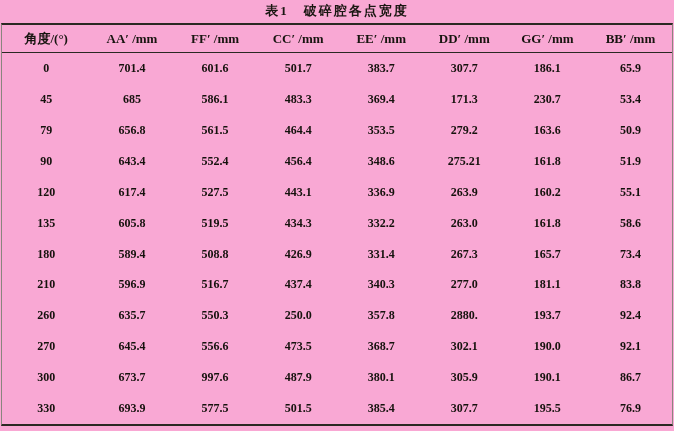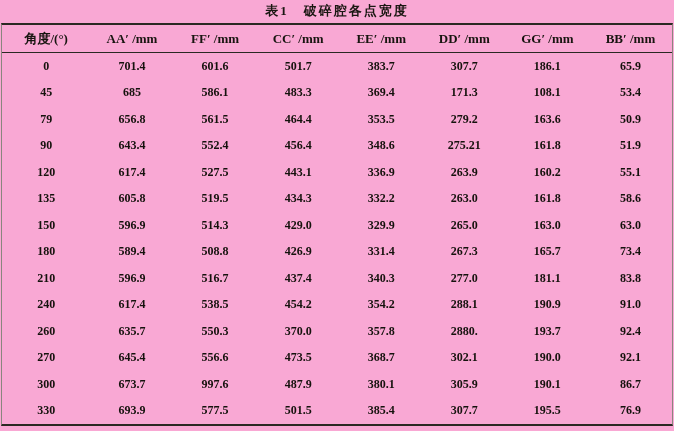--- a/index.html
+++ b/index.html
@@ -109,21 +109,21 @@
             <td>186.1</td>
             <td>65.9</td>
           </tr>
           <tr>
             <td>45</td>
             <td>685</td>
             <td>586.1</td>
             <td>483.3</td>
             <td>369.4</td>
             <td>171.3</td>
-            <td>108.1</td>
+            <td>230.7</td>
             <td>53.4</td>
           </tr>
           <tr>
             <td>79</td>
             <td>656.8</td>
             <td>561.5</td>
             <td>464.4</td>
             <td>353.5</td>
             <td>279.2</td>
             <td>163.6</td>
@@ -153,64 +153,44 @@
             <td>135</td>
             <td>605.8</td>
             <td>519.5</td>
             <td>434.3</td>
             <td>332.2</td>
             <td>263.0</td>
             <td>161.8</td>
             <td>58.6</td>
           </tr>
           <tr>
-            <td>150</td>
-            <td>596.9</td>
-            <td>514.3</td>
-            <td>429.0</td>
-            <td>329.9</td>
-            <td>265.0</td>
-            <td>163.0</td>
-            <td>63.0</td>
-          </tr>
-          <tr>
             <td>180</td>
             <td>589.4</td>
             <td>508.8</td>
             <td>426.9</td>
             <td>331.4</td>
             <td>267.3</td>
             <td>165.7</td>
             <td>73.4</td>
           </tr>
           <tr>
             <td>210</td>
             <td>596.9</td>
             <td>516.7</td>
             <td>437.4</td>
             <td>340.3</td>
             <td>277.0</td>
             <td>181.1</td>
             <td>83.8</td>
           </tr>
           <tr>
-            <td>240</td>
-            <td>617.4</td>
-            <td>538.5</td>
-            <td>454.2</td>
-            <td>354.2</td>
-            <td>288.1</td>
-            <td>190.9</td>
-            <td>91.0</td>
-          </tr>
-          <tr>
             <td>260</td>
             <td>635.7</td>
             <td>550.3</td>
-            <td>370.0</td>
+            <td>250.0</td>
             <td>357.8</td>
             <td>2880.</td>
             <td>193.7</td>
             <td>92.4</td>
           </tr>
           <tr>
             <td>270</td>
             <td>645.4</td>
             <td>556.6</td>
             <td>473.5</td>

